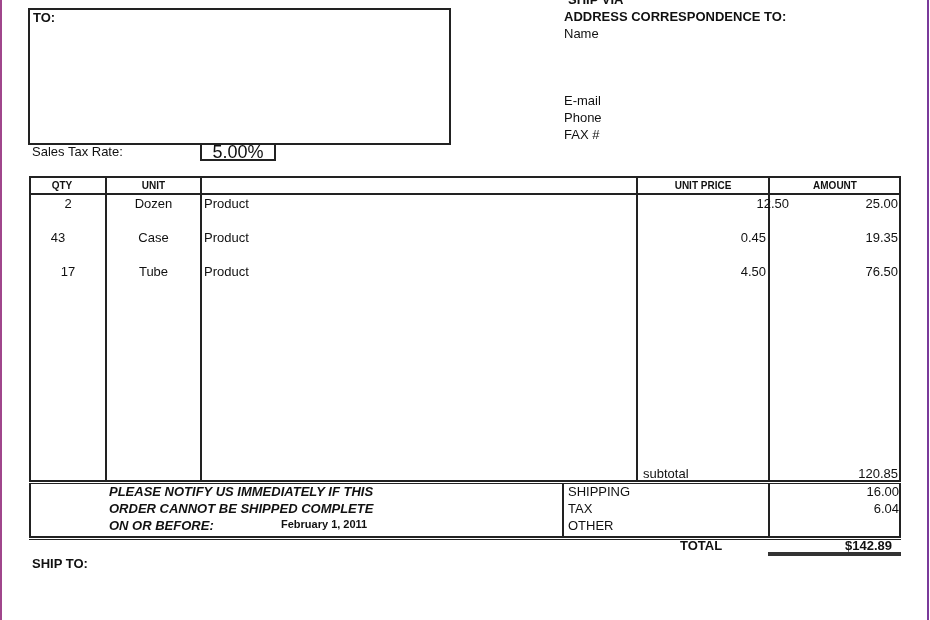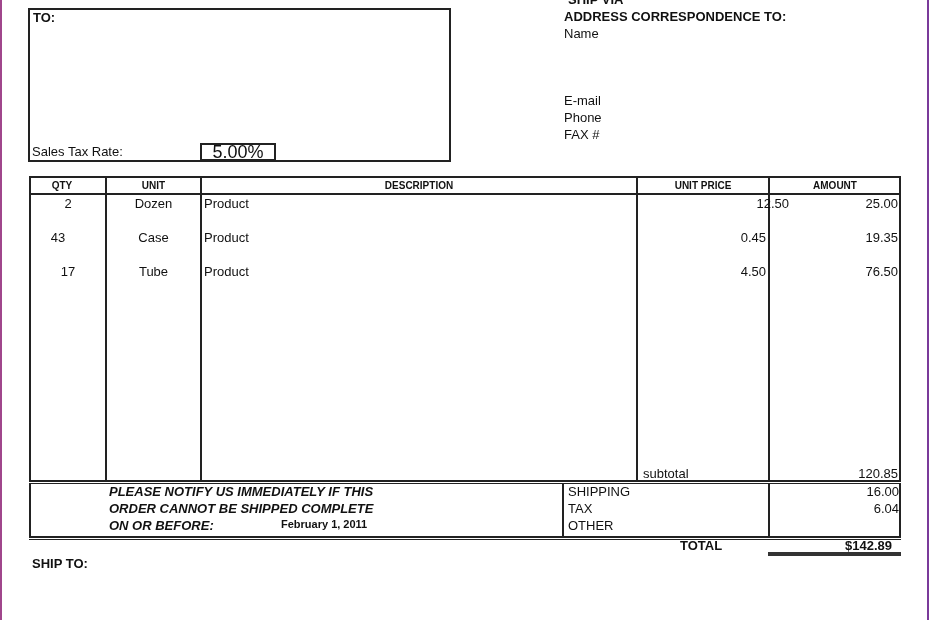--- a/index.html
+++ b/index.html
@@ -2,21 +2,21 @@
 <html><head>
 <meta charset="utf-8">
 <style>
   * { box-sizing: border-box; margin: 0; padding: 0; }
   html, body { width: 930px; height: 620px; overflow: hidden; background: #ffffff; }
   body { position: relative; font-family: "Liberation Sans", sans-serif; color: #111; }
   .edge-left { position: absolute; left: 0; top: 0; width: 2px; height: 620px; background: #a0468c; }
   .edge-right { position: absolute; left: 927px; top: 0; width: 2px; height: 620px; background: #7a3a9a; }
   .abs { position: absolute; white-space: nowrap; }
 
-  .to-box { position: absolute; left: 28px; top: 8px; width: 423px; height: 154px; border: 2px solid #222; }
+  .to-box { position: absolute; left: 28px; top: 8px; width: 423px; height: 137px; border: 2px solid #222; }
   .to-label { position: absolute; left: 3px; top: 0px; font-size: 13px; font-weight: bold; }
 
   .tax-label { left: 32px; top: 144px; font-size: 13px; text-align: center; }
   .tax-box { position: absolute; left: 200px; top: 143px; width: 76px; height: 18px; border: 2px solid #222; font-size: 18px; text-align: center; line-height: 14px; }
 
   .ship-via { left: 568px; top: -8px; font-size: 13px; font-weight: bold; }
   .corr { left: 564px; top: 9px; font-size: 13px; font-weight: bold; }
   .corr-line { left: 564px; font-size: 13px; }
 
   .table { position: absolute; left: 29px; top: 176px; width: 872px; height: 306px; border: 2px solid #222; }
@@ -54,21 +54,20 @@
 <div class="abs corr">ADDRESS CORRESPONDENCE TO:</div>
 <div class="abs corr-line" style="top:26px;">Name</div>
 <div class="abs corr-line" style="top:93px;">E-mail</div>
 <div class="abs corr-line" style="top:110px;">Phone</div>
 <div class="abs corr-line" style="top:127px;">FAX #</div>
 
 <div class="table">
   <div class="thead">
     <div class="th" style="left:0;width:62px;">QTY</div>
     <div class="th" style="left:76px;width:93px;">UNIT</div>
-    <div class="th" style="left:171px;width:434px;">DESCRIPTION</div>
     <div class="th" style="left:607px;width:130px;">UNIT PRICE</div>
     <div class="th" style="left:739px;width:130px;">AMOUNT</div>
   </div>
   <div class="vline" style="left:74px;"></div>
   <div class="vline" style="left:169px;"></div>
   <div class="vline" style="left:605px;"></div>
   <div class="vline" style="left:737px;"></div>
 
   <div class="cell" style="left:0;width:74px;top:18px;text-align:center;">2</div>
   <div class="cell" style="left:76px;width:93px;top:18px;text-align:center;">Dozen</div>

